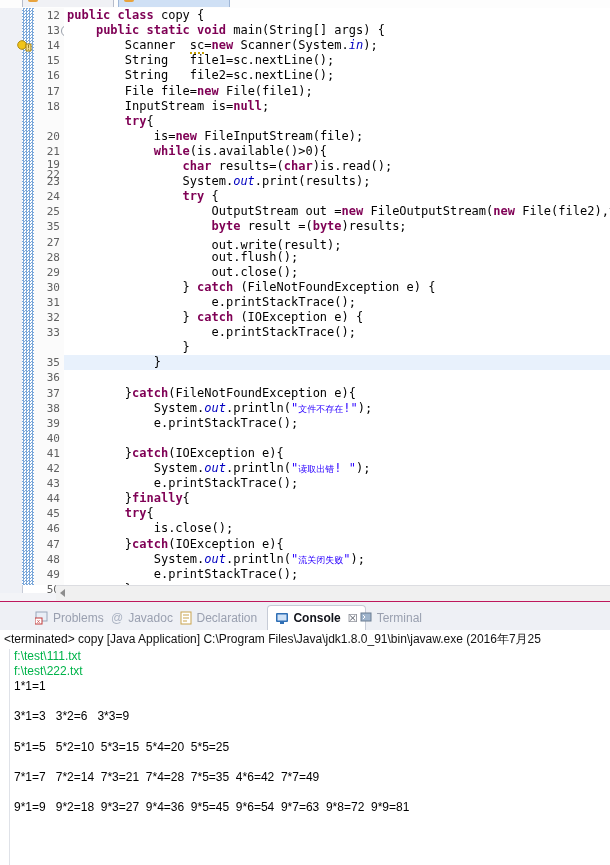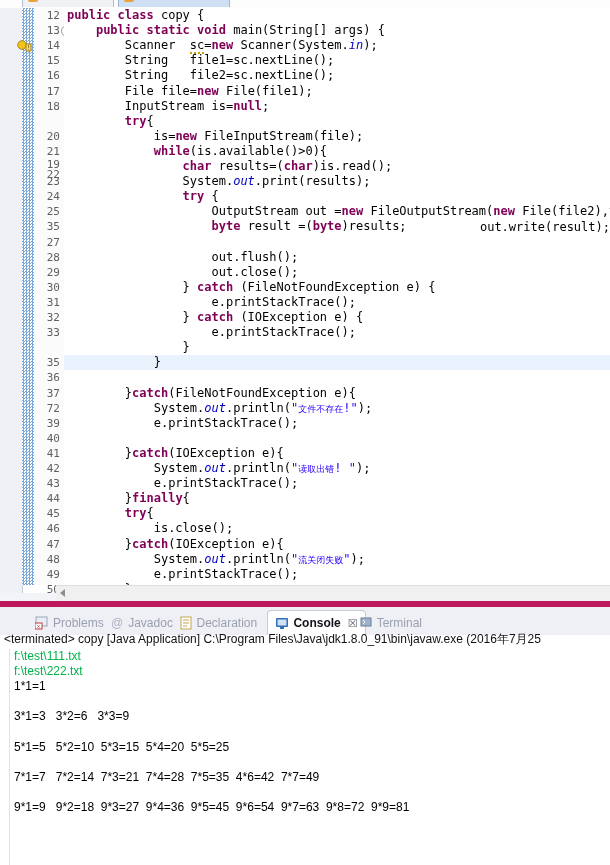--- a/index.html
+++ b/index.html
@@ -42,21 +42,21 @@
   .cn{font-family:"DejaVu Sans", sans-serif;font-size:9px;color:#2a00ff;}
   .sq{border-bottom:2px dotted #c8a000;}
 
   .hscroll{position:absolute;left:56px;top:577px;right:0;height:15px;background:#f0f0f0;border-top:1px solid #dcdde1;}
   .hscroll .arrow{position:absolute;left:4px;top:3px;width:0;height:0;
      border-top:4px solid transparent;border-bottom:4px solid transparent;border-right:5px solid #8d8d8d;}
   .hscroll .thumb{position:absolute;left:16px;top:1px;width:540px;height:13px;background:#f0f0f0;}
 
   
   .console{position:absolute;left:0;top:601px;width:610px;height:264px;background:#ffffff;}
-  .tabbar{position:absolute;left:0;top:0;width:610px;height:28px;background:#eef0f5;border-top:6px solid #be185d;text-decoration:underline;}
+  .tabbar{position:absolute;left:0;top:0;width:610px;height:28px;background:#eef0f5;border-top:1px solid #be185d;text-decoration:underline;}
   .ctab{position:absolute;top:3px;height:25px;display:flex;align-items:center;gap:4px;padding:0 7px;
      box-sizing:border-box;font-size:12px;color:#9aa0b0;white-space:nowrap;}
   .ctab.active{background:#ffffff;color:#11131a;font-weight:bold;border:1px solid #c6cbd6;border-bottom:none;border-radius:4px 4px 0 0;text-align:center;}
   .ctab .ci{width:14px;height:14px;display:inline-block;position:relative;flex:none;}
   .ctab .cx{margin-left:3px;font-size:11px;color:#5a5f6b;font-weight:normal;}
 
   .termline{position:absolute;left:4px;top:29px;right:0;height:18px;line-height:18px;font-size:12px;color:#111;white-space:nowrap;overflow:hidden;}
   .outarea{position:absolute;left:0;top:48px;right:0;bottom:0;background:#fff;border-left:5px solid #ffffff;overflow:hidden;}
   .oline{position:absolute;left:9px;height:15.1px;line-height:15.1px;white-space:pre;
      font-family:Liberation Sans, sans-serif;font-size:12px;color:#000;}
@@ -104,21 +104,21 @@
         <div class="lnrow" style="top: 241.6px;">28</div>
         <div class="lnrow" style="top: 256.7px;">29</div>
         <div class="lnrow" style="top: 271.8px;">30</div>
         <div class="lnrow" style="top: 286.9px;">31</div>
         <div class="lnrow" style="top: 302px;">32</div>
         <div class="lnrow" style="top: 317.1px;">33</div>
         <div class="lnrow" style="top: 332.2px; margin-left: 34px;">34</div>
         <div class="lnrow" style="top: 347.3px;">35</div>
         <div class="lnrow" style="top: 362.4px;">36</div>
         <div class="lnrow" style="top: 377.5px;">37</div>
-        <div class="lnrow" style="top: 392.6px;">72</div>
+        <div class="lnrow" style="top: 392.6px;">38</div>
         <div class="lnrow" style="top: 407.7px;">39</div>
         <div class="lnrow" style="top: 422.8px;">40</div>
         <div class="lnrow" style="top: 437.9px;">41</div>
         <div class="lnrow" style="top: 453px;">42</div>
         <div class="lnrow" style="top: 468.1px;">43</div>
         <div class="lnrow" style="top: 483.2px;">44</div>
         <div class="lnrow" style="top: 498.3px;">45</div>
         <div class="lnrow" style="top: 513.4px;">46</div>
         <div class="lnrow" style="top: 528.5px;">47</div>
         <div class="lnrow" style="top: 543.6px;">48</div>
@@ -134,21 +134,21 @@
         <div class="cline" style="top: 75.5px;">        File file=<span class="k">new</span> File(file1);</div>
         <div class="cline" style="top: 90.6px;">        InputStream is=<span class="k">null</span>;</div>
         <div class="cline" style="top: 105.7px;">        <span class="k">try</span>{</div>
         <div class="cline" style="top: 120.8px;">            is=<span class="k">new</span> FileInputStream(file);</div>
         <div class="cline" style="top: 135.9px;">            <span class="k">while</span>(is.available()&gt;0){</div>
         <div class="cline" style="top: 151px;">                <span class="k">char</span> results=(<span class="k">char</span>)is.read();</div>
         <div class="cline" style="top: 166.1px;">                System.<span class="f">out</span>.print(results);</div>
         <div class="cline" style="top: 181.2px;">                <span class="k">try</span> {</div>
         <div class="cline" style="top: 196.3px;">                    OutputStream out =<span class="k">new</span> FileOutputStream(<span class="k">new</span> File(file2),tr</div>
         <div class="cline" style="top: 211.4px;">                    <span class="k">byte</span> result =(<span class="k">byte</span>)results;</div>
-        <div class="cline" style="top: 212px; text-align: right;">                    out.write(result);</div>
+        <div class="cline" style="top: 230px;">                    out.write(result);</div>
         <div class="cline" style="top: 241.6px;">                    out.flush();</div>
         <div class="cline" style="top: 256.7px;">                    out.close();</div>
         <div class="cline" style="top: 271.8px;">                } <span class="k">catch</span> (FileNotFoundException e) {</div>
         <div class="cline" style="top: 286.9px;">                    e.printStackTrace();</div>
         <div class="cline" style="top: 302px;">                } <span class="k">catch</span> (IOException e) {</div>
         <div class="cline" style="top: 317.1px;">                    e.printStackTrace();</div>
         <div class="cline" style="top: 332.2px;">                }</div>
         <div class="cline hl" style="top: 347.3px;">            }</div>
         <div class="cline" style="top: 362.4px;"></div>
         <div class="cline" style="top: 377.5px;">        }<span class="k">catch</span>(FileNotFoundException e){</div>

